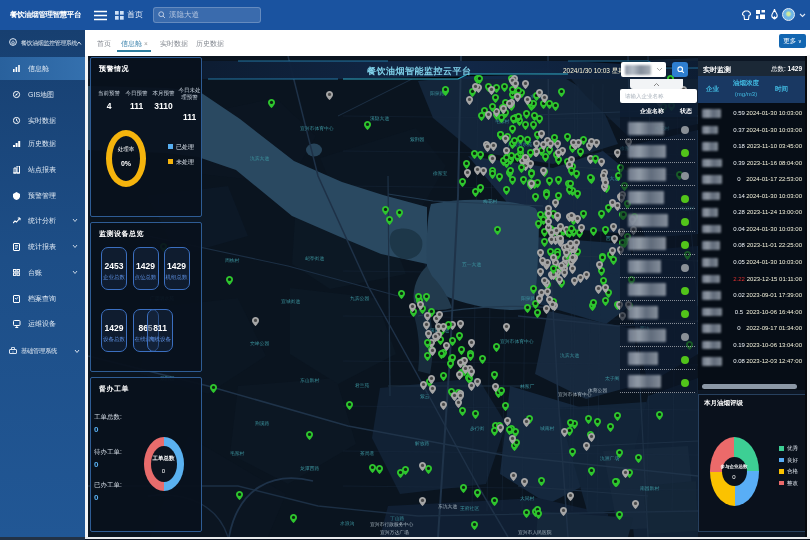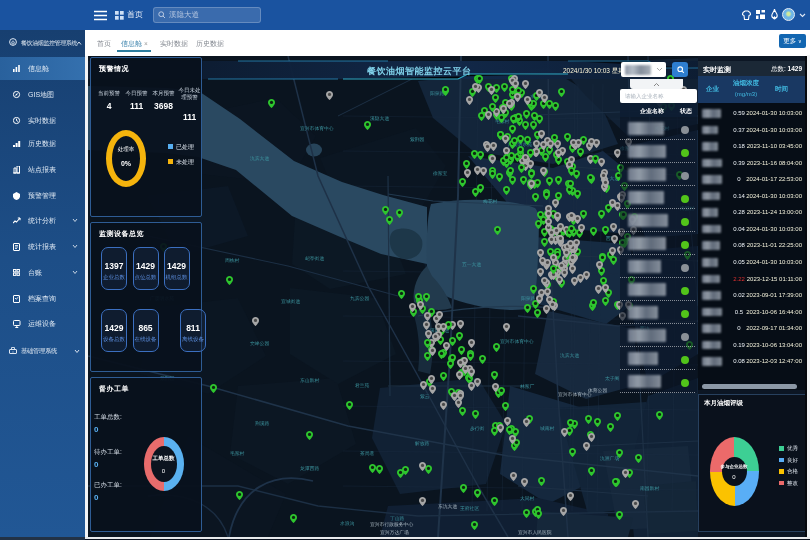--- a/index.html
+++ b/index.html
@@ -22,20 +22,21 @@
 .wlabel{position:absolute;color:#d5dde6;font-size:6.5px}
 .wval{position:absolute;color:#5bb3f5;font-size:8px;font-weight:bold}
 .blob{position:absolute;background:linear-gradient(90deg,#7d8798,#a9b2bd 30%,#6f7a8a 60%,#9aa3ae);filter:blur(1px);border-radius:1px;opacity:.85}
 .rrow{position:absolute;left:0;width:108px;height:17px}
 .rv{position:absolute;left:30px;width:22px;text-align:center;top:5px;font-size:6px;color:#eef3f8}
 .rt{position:absolute;right:4px;top:5px;font-size:6px;color:#f5f3dc}
 .crow{position:absolute;left:0;width:75px;height:23px;border-bottom:1px dotted rgba(255,255,255,.5)}
 .cdot{position:absolute;right:6px;top:9px;width:8px;height:8px;border-radius:50%}
 </style></head><body>
 <div id="navbar">
+ <div id="logo">餐饮油烟管理智慧平台</div>
  <svg class="abs" style="left:94px;top:10px" width="13" height="11">
       <g stroke="#fff" stroke-width="1.6">
         <path d="M0 1.5h13M0 5.5h13M0 9.5h13"></path>
       </g>
     </svg>
  <svg class="abs" style="left:115px;top:11px" width="9" height="9">
       <g fill="#cfe0f5">
         <rect x="0" y="0" width="3.7" height="3.7"></rect>
         <rect x="5" y="0" width="3.7" height="3.7"></rect>
         <rect x="0" y="5" width="3.7" height="3.7"></rect>
@@ -818,54 +819,54 @@
     </g>
 </svg>
 <div class="panel" style="left:90px;top:57px;width:112px;height:160px">
     <div class="ptitle">预警情况</div>
   </div>
 <div class="slabel" style="left:97.0px;top:90px;width:24px">当前预警</div>
 <div class="sval" style="left:97.0px;top:101px;width:24px">4</div>
 <div class="slabel" style="left:124.5px;top:90px;width:24px">今日预警</div>
 <div class="sval" style="left:124.5px;top:101px;width:24px">111</div>
 <div class="slabel" style="left:151.5px;top:90px;width:24px">本月预警</div>
-<div class="sval" style="left:151.5px;top:101px;width:24px">3698</div>
+<div class="sval" style="left:151.5px;top:101px;width:24px">3110</div>
 <div class="slabel" style="left:178.0px;top:87px;width:23px">今日未处理预警</div>
 <div class="sval" style="left:178.0px;top:112px;width:23px">111</div>
 <div class="abs" style="left:106px;top:130px;width:40px;height:57px;border:6px solid #f5b40d;border-radius:50%"></div>
 <div class="abs" style="left:106px;top:146px;width:40px;text-align:center;color:#fff;font-size:5.5px">处理率</div>
 <div class="abs" style="left:106px;top:160px;width:40px;text-align:center;color:#fff;font-size:7px;font-weight:bold">0%</div>
 <div class="legsq" style="left:168px;top:144px;background:#57aef0"></div>
 <div class="legtx" style="left:176px;top:143px">已处理</div>
 <div class="legsq" style="left:168px;top:159px;background:#f5b40d"></div>
 <div class="legtx" style="left:176px;top:158px">未处理</div>
 <div class="panel" style="left:90px;top:222px;width:112px;height:150px">
     <div class="ptitle">监测设备总览</div>
   </div>
 <div class="card" style="left:101.0px;top:247.0px">
-    <div class="cnum">1397</div>
+    <div class="cnum">2453</div>
     <div class="clab">企业总数</div>
   </div>
 <div class="card" style="left:132.5px;top:247.0px">
     <div class="cnum">1429</div>
     <div class="clab">点位总数</div>
   </div>
 <div class="card" style="left:163.5px;top:247.0px">
     <div class="cnum">1429</div>
     <div class="clab">机组总数</div>
   </div>
 <div class="card" style="left:101.0px;top:309.0px">
     <div class="cnum">1429</div>
     <div class="clab">设备总数</div>
   </div>
 <div class="card" style="left:132.5px;top:309.0px">
     <div class="cnum">865</div>
     <div class="clab">在线设备</div>
   </div>
-<div class="card" style="left:180px;top:309.0px">
+<div class="card" style="left:147px;top:309.0px">
     <div class="cnum">811</div>
     <div class="clab">离线设备</div>
   </div>
 <div class="panel" style="left:90px;top:377px;width:112px;height:155px">
     <div class="ptitle">督办工单</div>
   </div>
 <div class="wlabel" style="left:94px;top:413px">工单总数:</div>
 <div class="wval" style="left:94px;top:425px">0</div>
 <div class="wlabel" style="left:94px;top:448px">待办工单:</div>
 <div class="wval" style="left:94px;top:460px">0</div>

